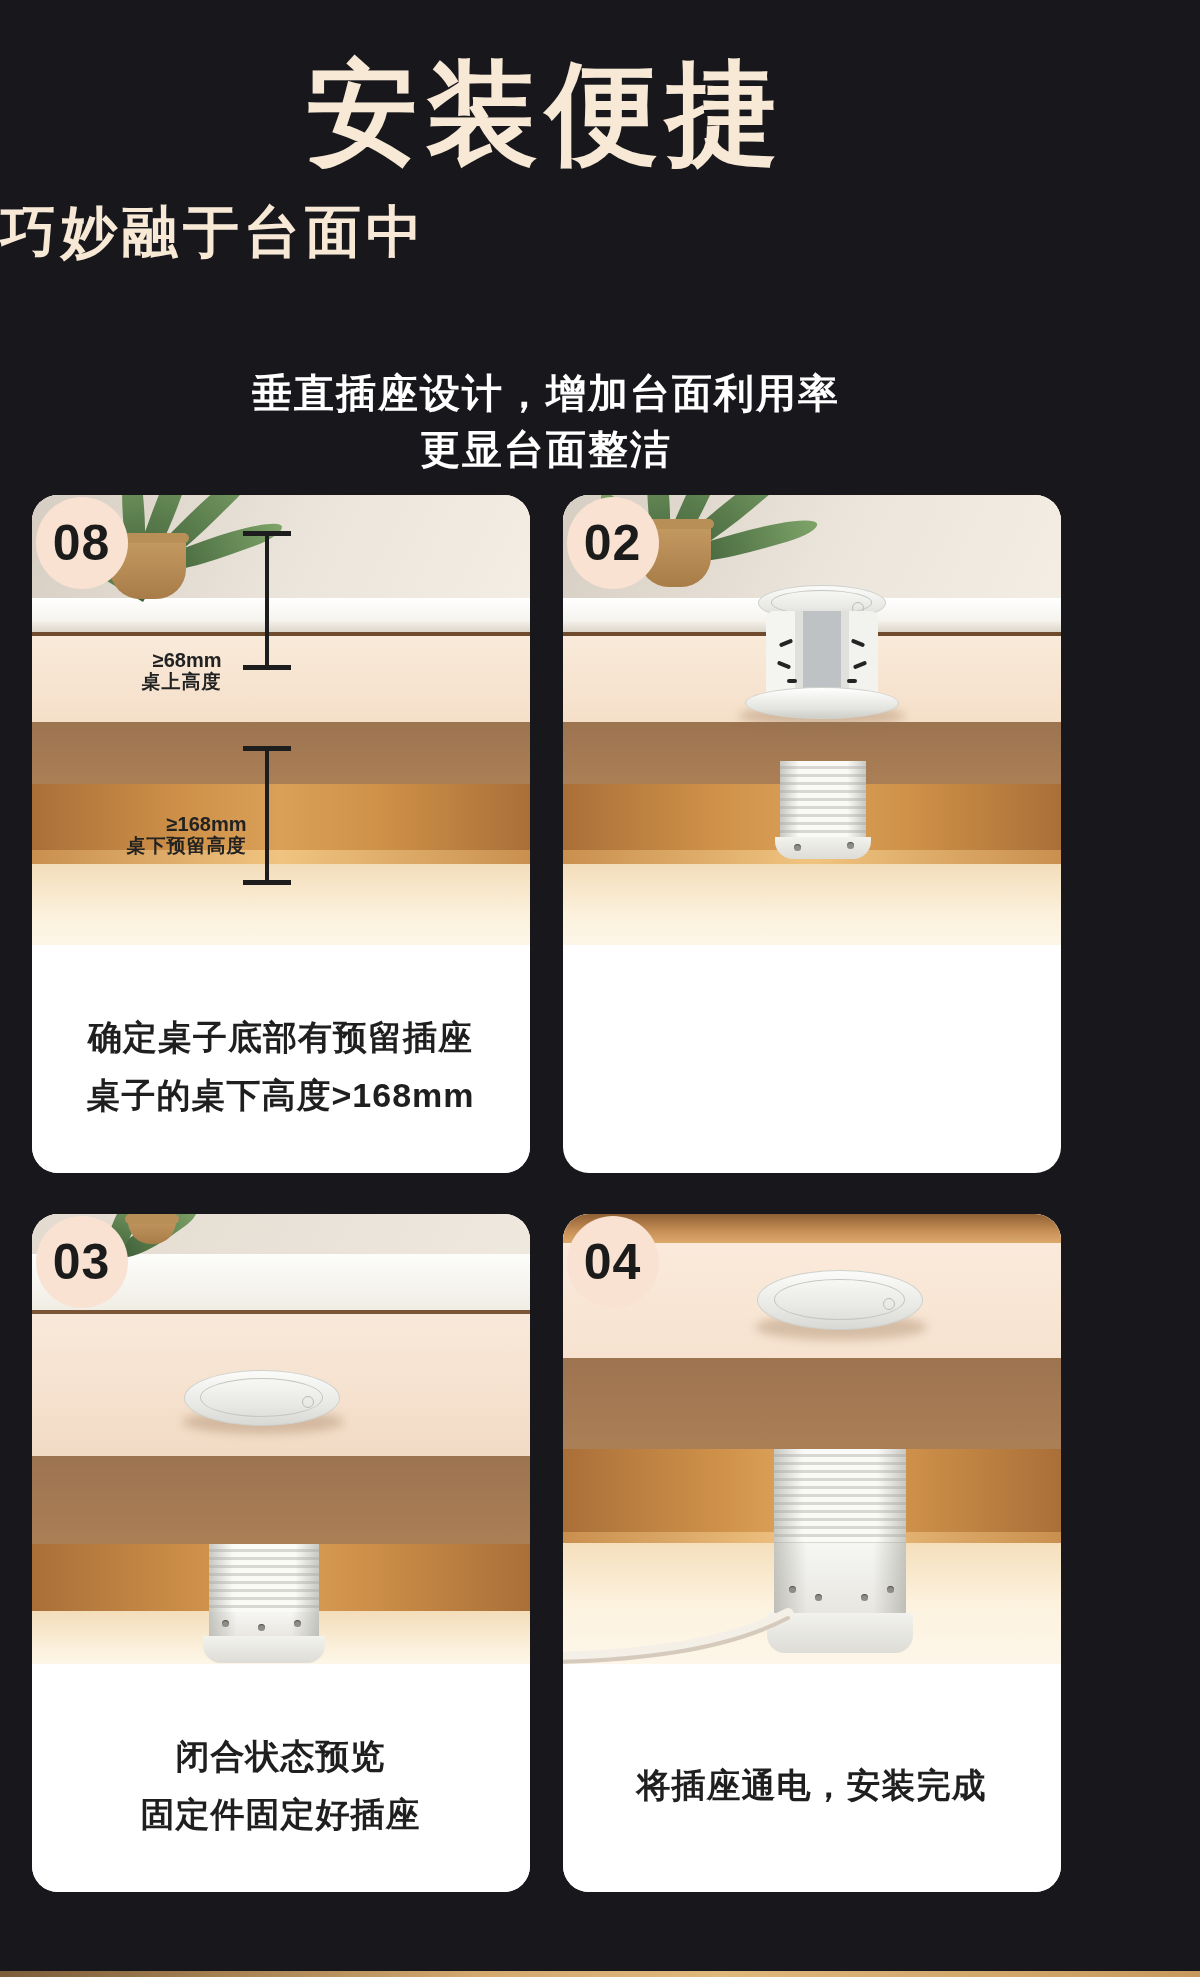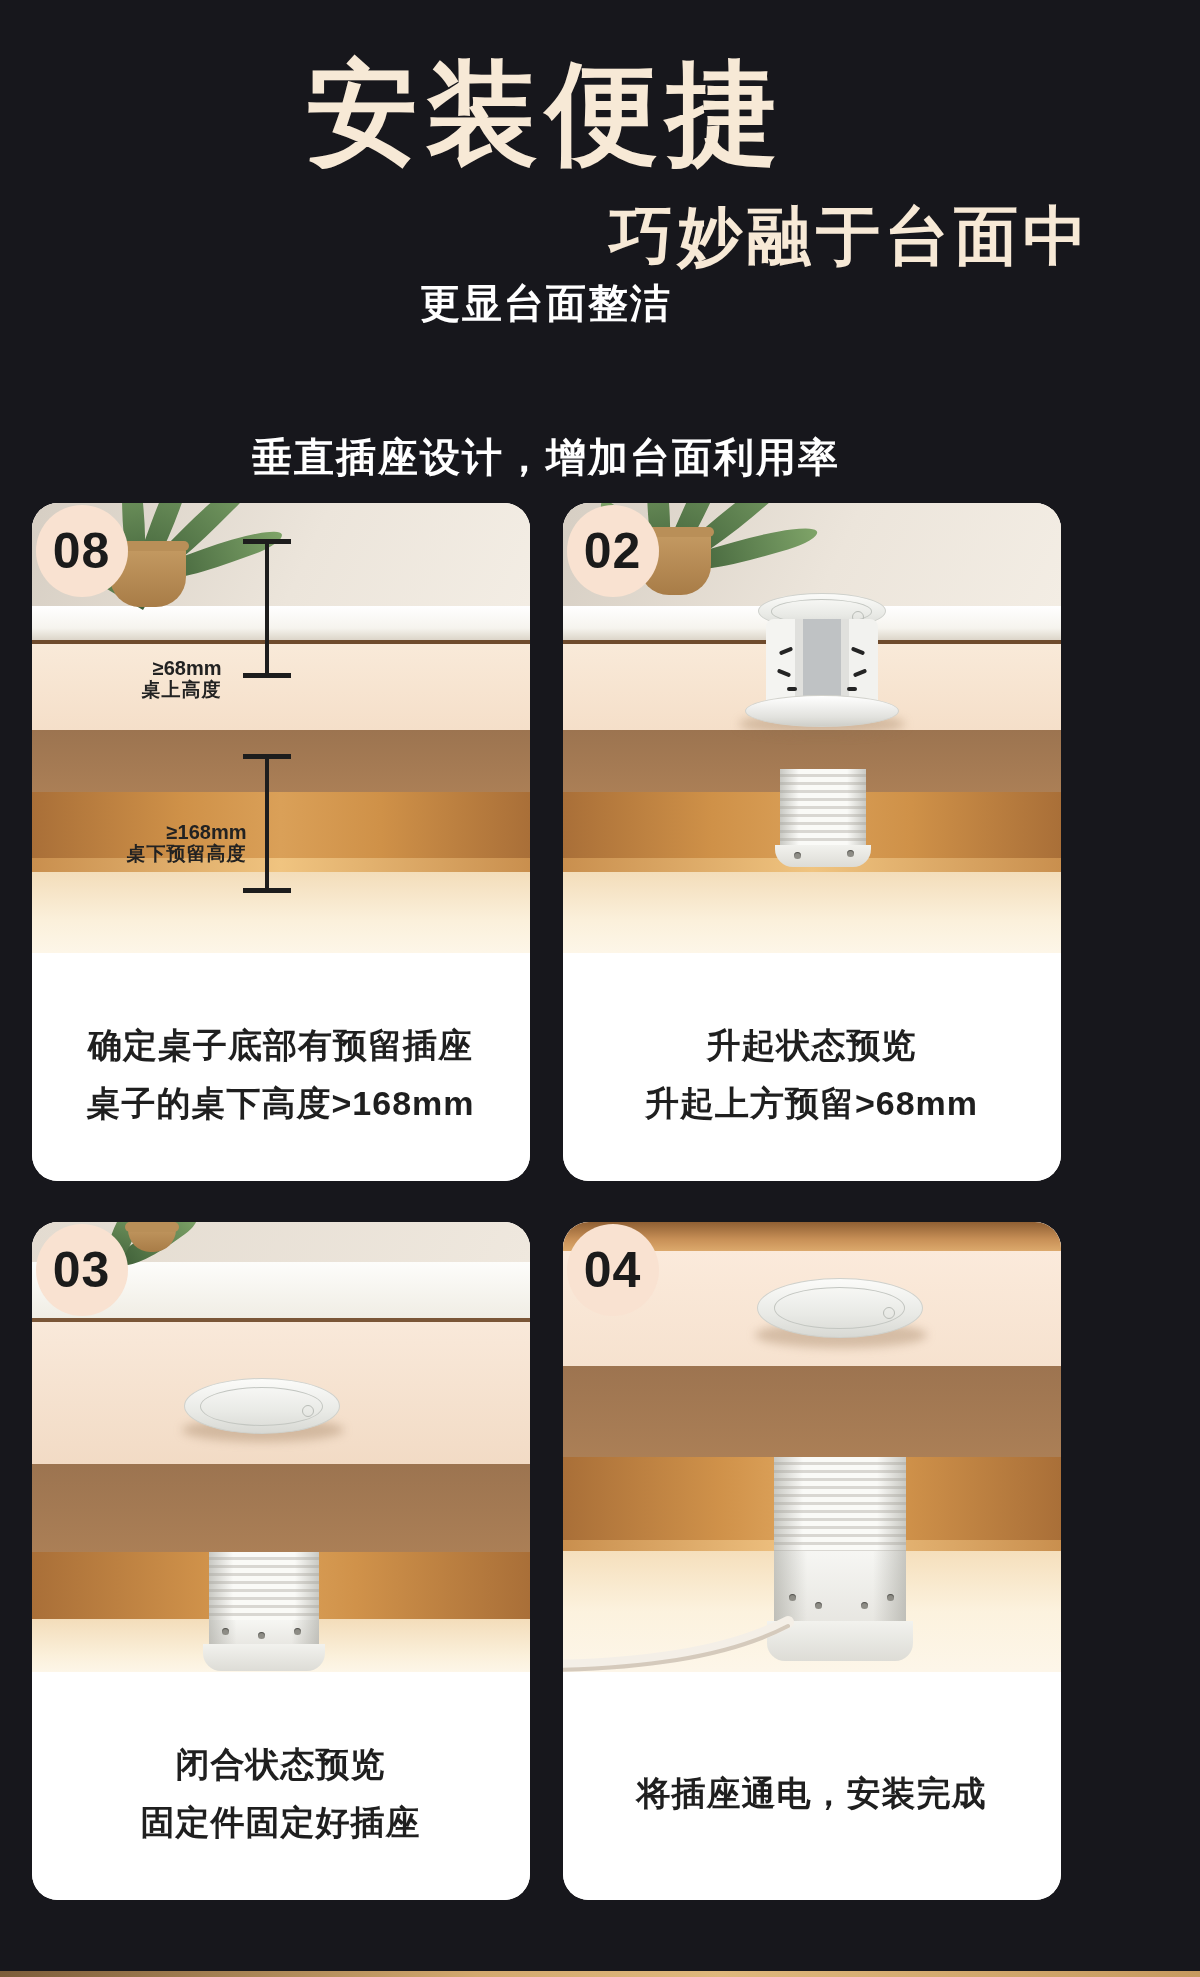--- a/index.html
+++ b/index.html
@@ -11,22 +11,22 @@
   }
   .page{ width:1092px; height:1977px; position:relative; }
 
   
   .title{
     padding-top:54px; text-align:center;
     font-size:112px; font-weight:900; letter-spacing:8px;
     color:#f7e9d6; line-height:1.08;
   }
   .subtitle{
-    margin-top:26px; text-align:right;
-    font-size:64px; font-weight:900; letter-spacing:5px;
+    margin-top:26px; text-align:left;
+    font-size:56px; font-weight:900; letter-spacing:5px;
     color:#f7e9d6; line-height:1.1;
   }
   .desc{
     text-align:center; color:#ffffff;
     font-size:40px; font-weight:600; line-height:48px; letter-spacing:2px;
   }
   .desc.first{ margin-top:106px; }
   .desc.second{ margin-top:8px; }
 
   
@@ -165,22 +165,22 @@
     background:linear-gradient(90deg,#7c5d3a,#d3a96e 40%,#dfb87c 60%,#c69a5f);
   }
 </style>
 </head>
 <body>
 
 <div class="page">
 
   <h1 class="title">安装便捷</h1>
   <h2 class="subtitle">巧妙融于台面中</h2>
+  <p class="desc first">垂直插座设计，增加台面利用率</p>
   <p class="desc second">更显台面整洁</p>
-  <p class="desc first">垂直插座设计，增加台面利用率</p>
 
   <div class="grid">
 
     <section class="card">
       <div class="photo">
         <div class="band wallA"></div>
         <div class="band counterA"></div>
         <div class="band lineA"></div>
         <div class="band panelA"></div>
         <div class="band brownA"></div>
@@ -265,24 +265,20 @@
           <div class="cyl" style="left:217px; top:266px; width:86px; height:80px;"></div>
           <div class="cyl-cap" style="left:212px; top:342px; width:96px; height:22px;"></div>
           <div class="screw" style="left:231px; top:349px;"></div>
           <div class="screw" style="left:284px; top:347px;"></div>
         </div>
 
         <div class="badge">
           <span>02</span>
         </div>
       </div>
-      <div class="caption">
-        <div class="cap-line">升起状态预览</div>
-        <div class="cap-line">升起上方预留&gt;68mm</div>
-      </div>
     </section>
 
     <section class="card">
       <div class="photo">
         <div class="band wallB"></div>
         <div class="band counterB"></div>
         <div class="band lineB"></div>
         <div class="band panelB"></div>
         <div class="band brownB"></div>
         <div class="band woodB"></div>

